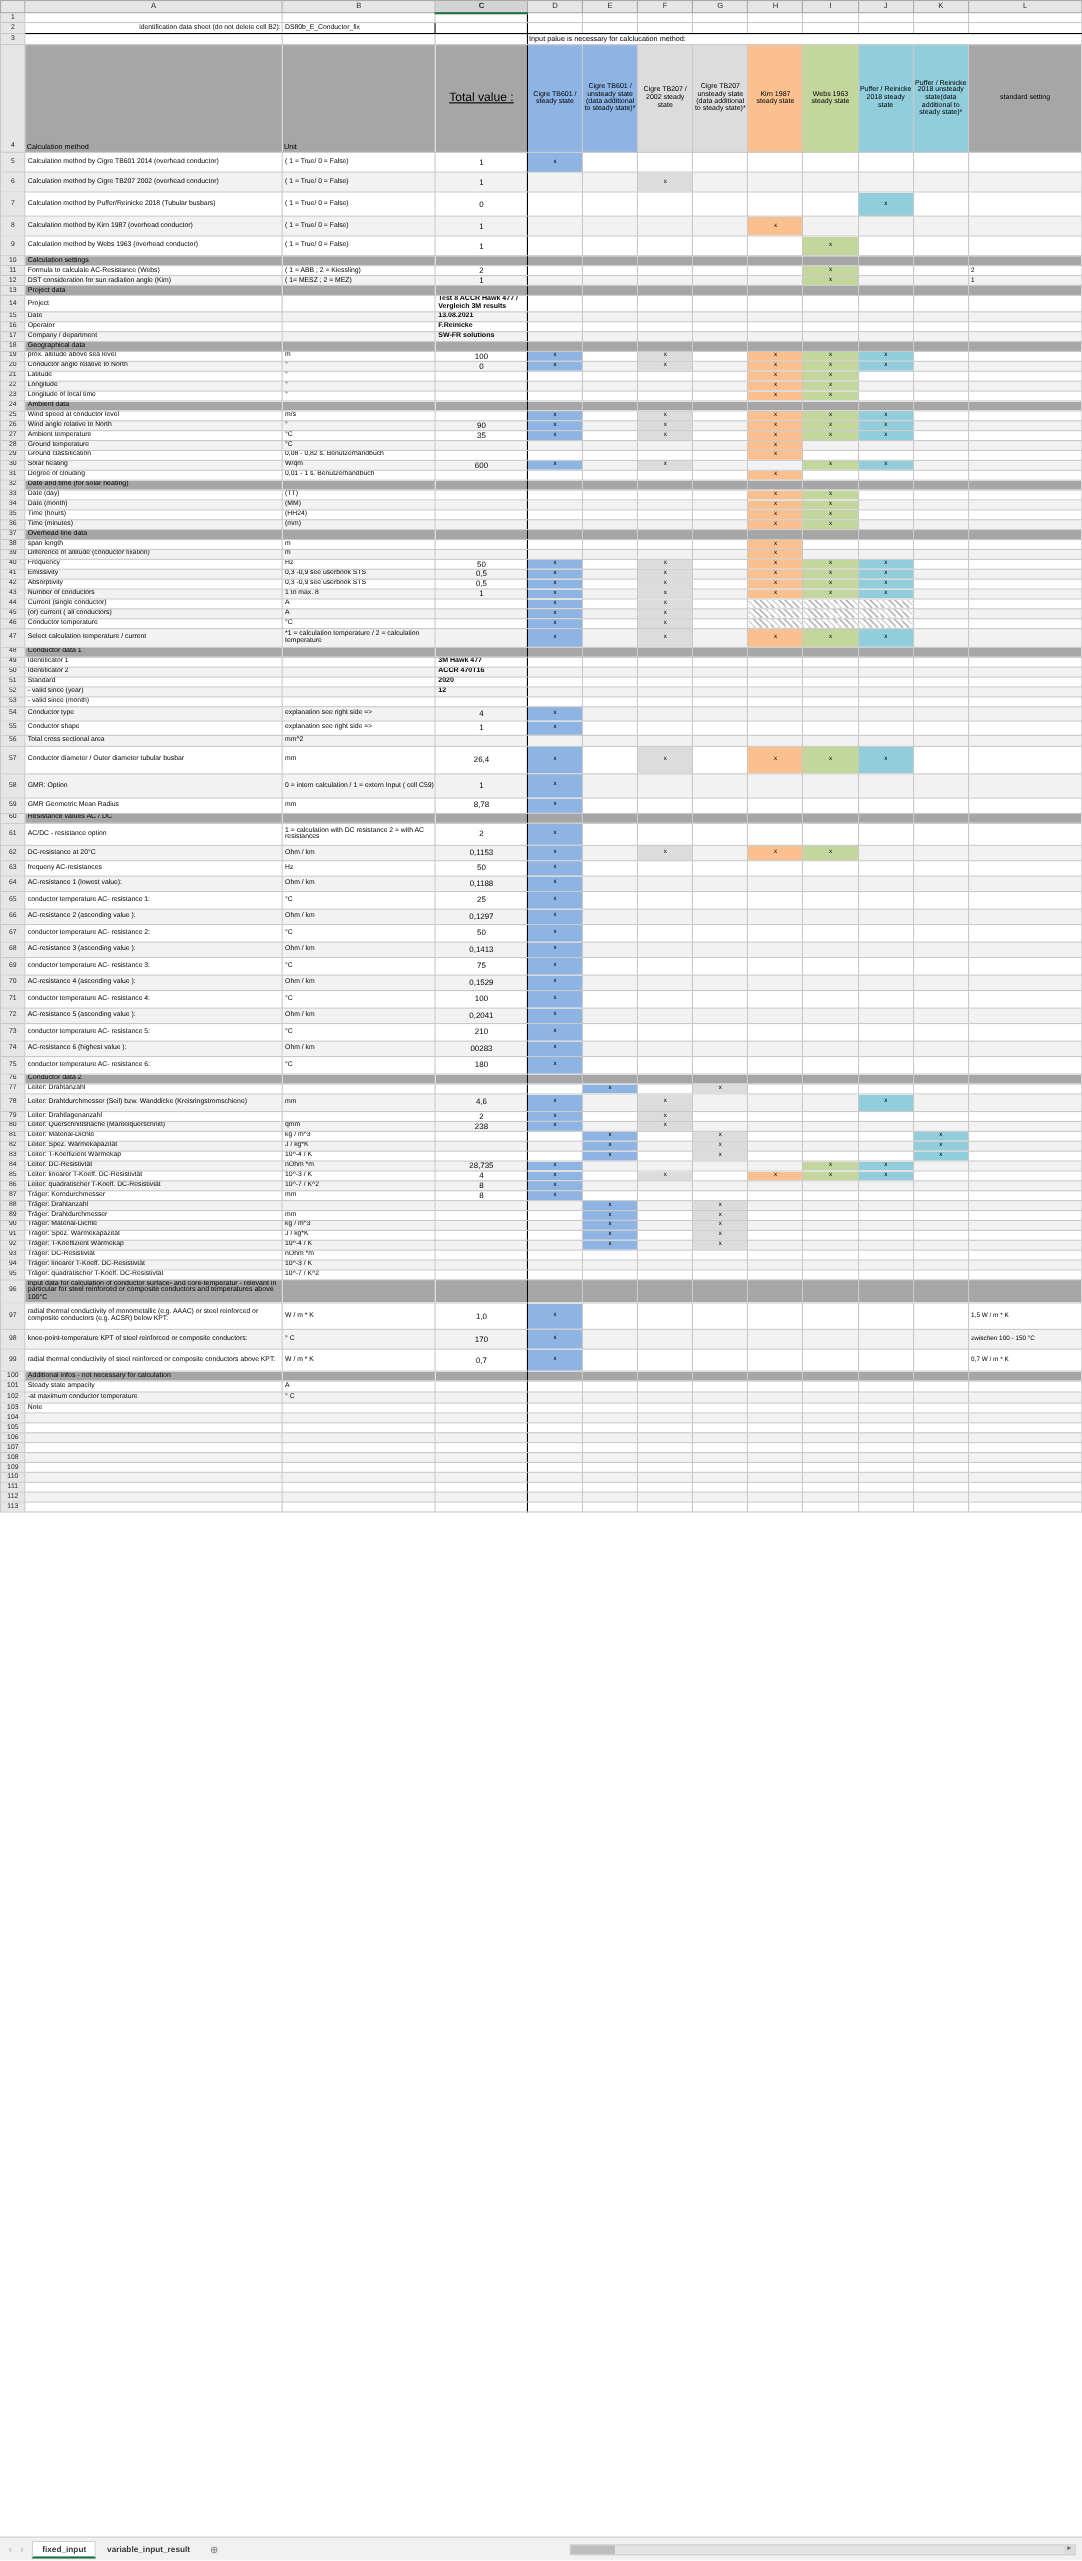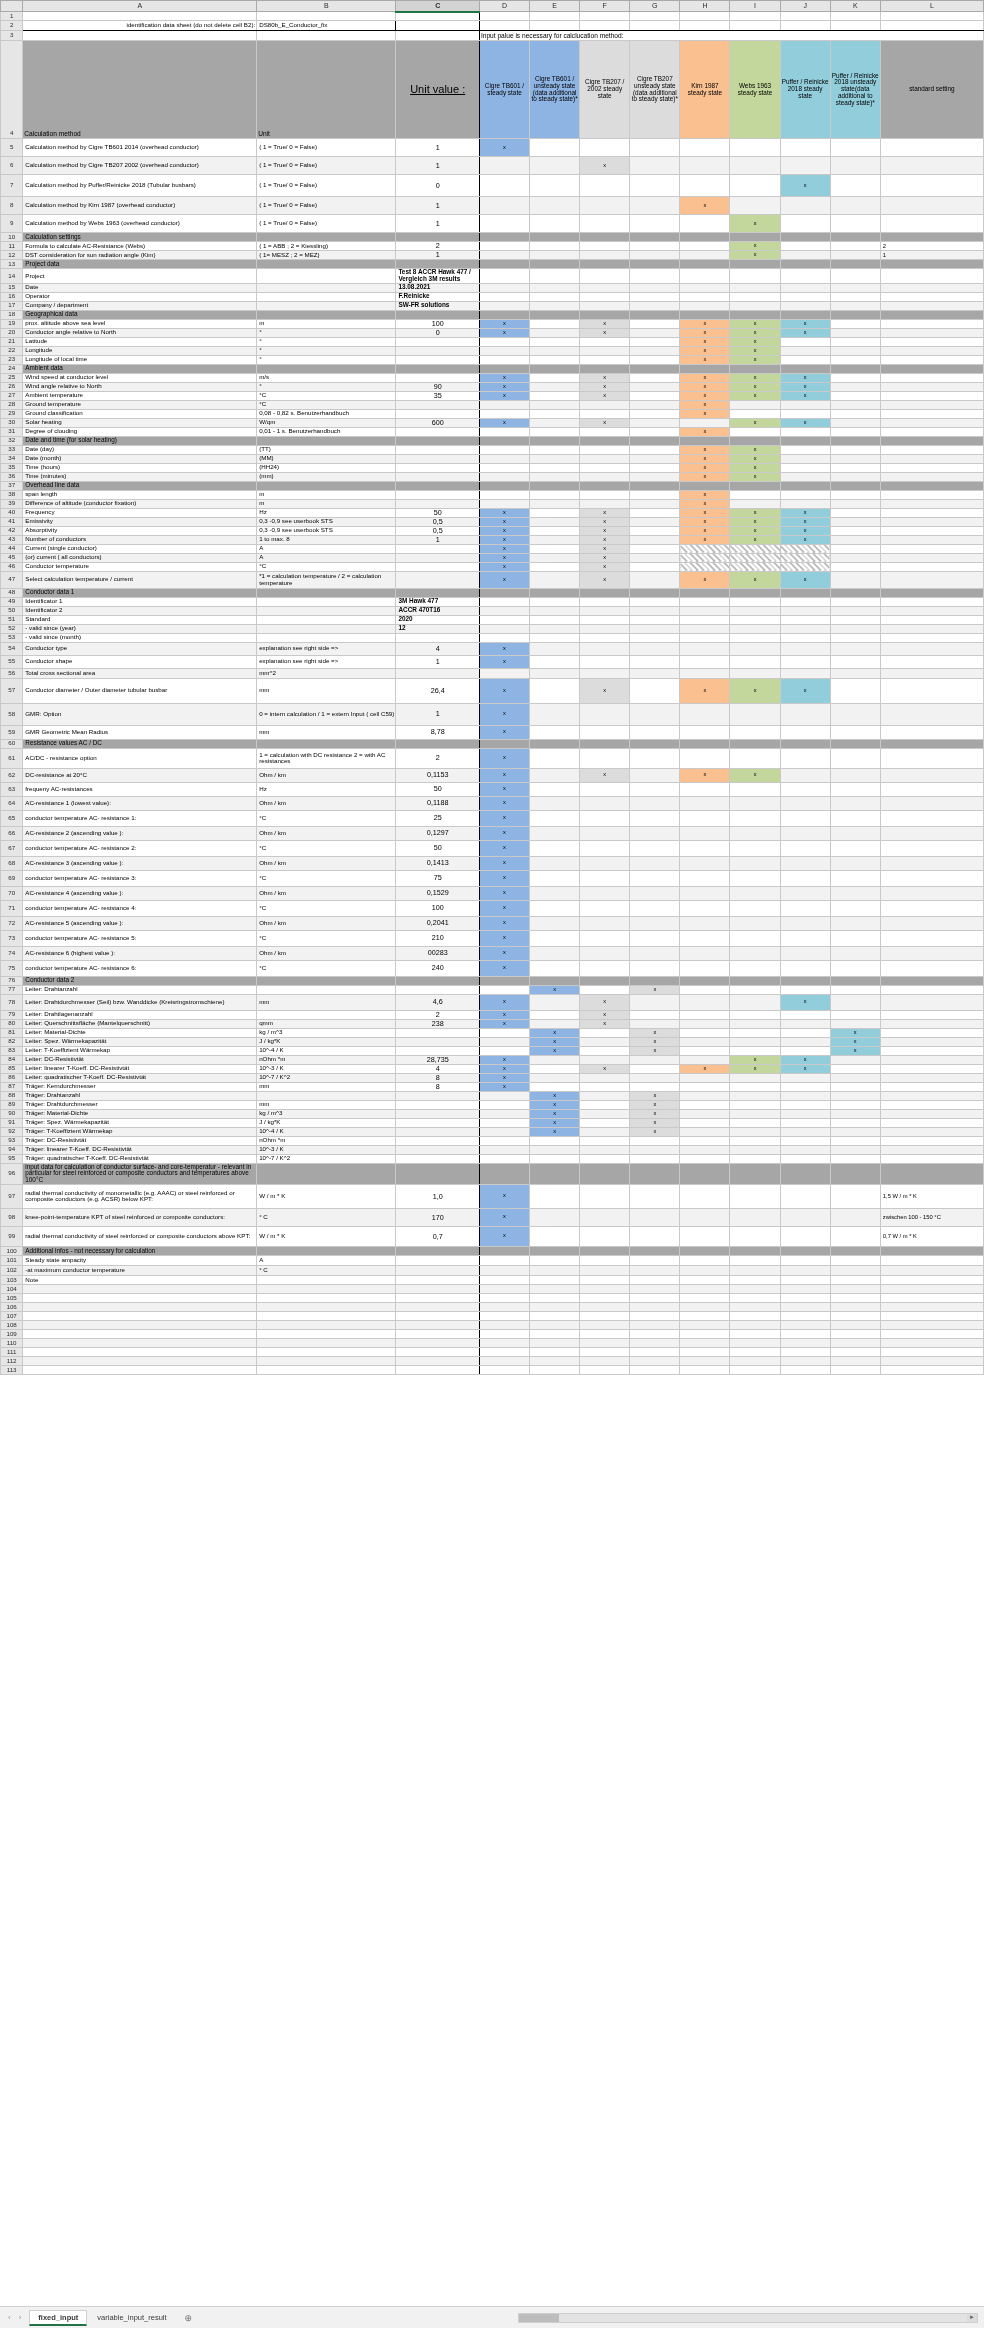--- a/index.html
+++ b/index.html
@@ -120,21 +120,21 @@
     left: 0; bottom: 0;
     width: 984px; height: 22px;
     background: #f1f1f1;
     border-top: 1px solid #d0d0d0;
     display: flex; align-items: center;
     font-size: 7.5px;
   }
   .navarrows { display: flex; gap: 8px; padding: 0 8px; color: #9a9a9a; font-size: 8px; }
   .tab {
     padding: 2px 8px; margin-right: 1px;
-    color: #3a3a3a; border: 1px solid transparent;
+    color: #3a3a3a; border: 1px solid transparent; font-weight: bold;
   }
   .tab.active {
     background: #fff; font-weight: bold;
     border: 1px solid #d0d0d0; border-bottom: 2px solid #217346;
   }
   .addsheet { padding: 0 8px; color: #777; font-size: 9px; }
   .hscroll {
     margin-left: auto; margin-right: 6px;
     width: 460px; height: 10px; background: #e3e3e3;
     border: 1px solid #cfcfcf; position: relative;
@@ -217,21 +217,21 @@
           <td class="rowno" style="height:10px">3</td>
           <td class="wh"></td>
           <td class="wh"></td>
           <td class="wh thickl thickr"></td>
           <td class="bannr" colspan="9">Input palue is necessary for calclucation method:</td>
         </tr>
         <tr>
           <td class="rowno" style="height:98px;vertical-align:bottom;padding-bottom:1px">4</td>
           <td class="gray bold" style="vertical-align:bottom;padding-bottom:1px;font-size:6.6px;">Calculation method</td>
           <td class="gray bold" style="vertical-align:bottom;padding-bottom:1px;font-size:6.6px;">Unit</td>
-          <td class="gray inputval thickl thickr thickt">Unit value :</td>
+          <td class="gray inputval thickl thickr thickt">Total value :</td>
           <td class="hdrtitle" style="background:#8eb4e3;">Cigre TB601 / steady state</td>
           <td class="hdrtitle" style="background:#8eb4e3;">Cigre TB601 / unsteady state (data additional to steady state)*</td>
           <td class="hdrtitle" style="background:#dcdcdc;">Cigre TB207 / 2002 steady state</td>
           <td class="hdrtitle" style="background:#dcdcdc;">Cigre TB207 unsteady state (data additional to steady state)*</td>
           <td class="hdrtitle" style="background:#fac090;">Kirn 1987 steady state</td>
           <td class="hdrtitle" style="background:#c3d69b;">Webs 1963 steady state</td>
           <td class="hdrtitle" style="background:#92cddc;">Puffer / Reinicke 2018 steady state</td>
           <td class="hdrtitle" style="background:#92cddc;">Puffer / Reinicke 2018 unsteady state(data additional to steady state)*</td>
           <td class="hdrtitle" style="background:#a6a6a6;">standard setting</td>
         </tr>
@@ -1282,21 +1282,21 @@
           <td class="xmark lt"></td>
           <td class="xmark lt"></td>
           <td class="xmark lt"></td>
           <td class="xmark lt"></td>
           <td class="lt" style="padding-left:2px;font-size:5.8px;"></td>
         </tr>
         <tr>
           <td class="rowno" style="height:16px">75</td>
           <td class="wh" style="padding-left:2px;">conductor temperature AC- resistance 6:</td>
           <td class="wh" style="padding-left:2px;">°C</td>
-          <td class="wh thickl thickr val">240</td>
+          <td class="wh thickl thickr val">180</td>
           <td class="xmark " style="background:#8eb4e3;">x</td>
           <td class="xmark wh"></td>
           <td class="xmark wh"></td>
           <td class="xmark wh"></td>
           <td class="xmark wh"></td>
           <td class="xmark wh"></td>
           <td class="xmark wh"></td>
           <td class="xmark wh"></td>
           <td class="wh" style="padding-left:2px;font-size:5.8px;"></td>
         </tr>

